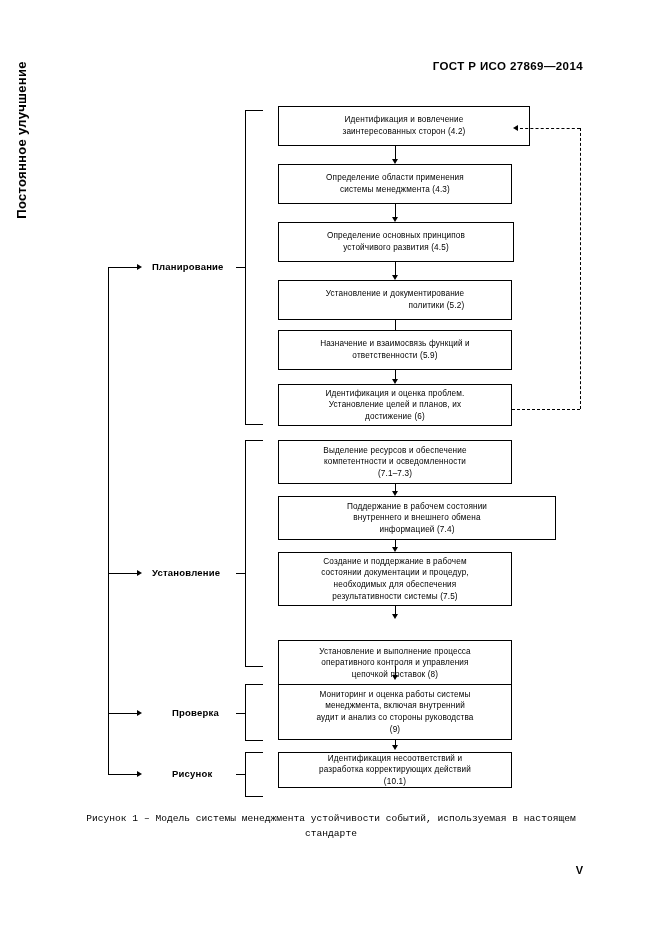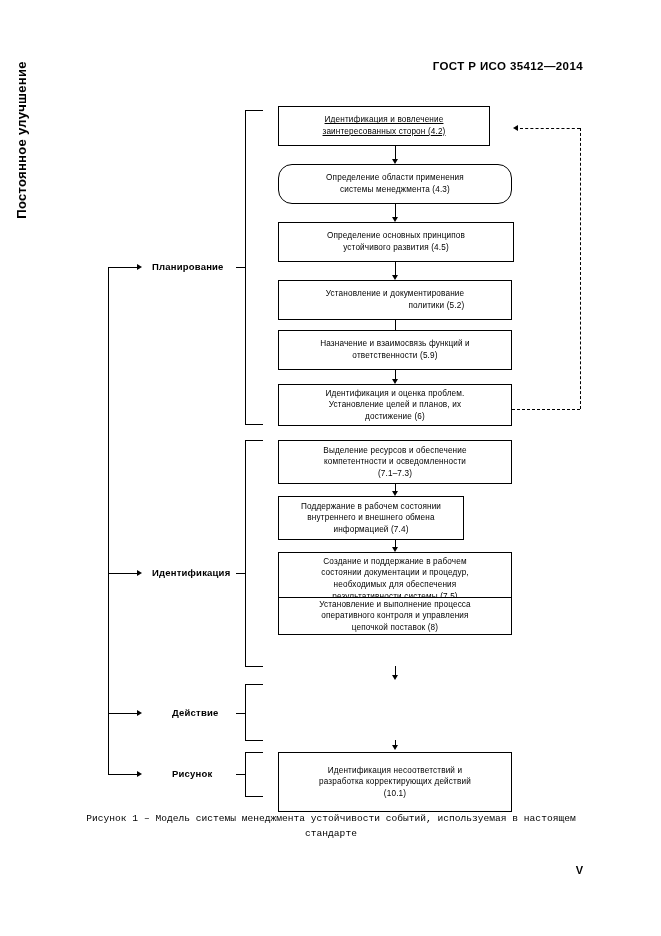--- a/index.html
+++ b/index.html
@@ -132,43 +132,43 @@
     position: absolute;
     right: 78px;
     top: 864px;
     font-size: 11px;
     font-weight: bold;
   }
 </style>
 </head>
 <body>
 
-<div class="page-header">ГОСТ Р ИСО 35412—2014</div>
+<div class="page-header">ГОСТ Р ИСО 27869—2014</div>
 
 <div class="vertical-title">Постоянное улучшение</div>
 
 <div class="diagram">
 
   <div class="line vline" style="left:108px; top:267px; height:507px;"></div>
 
   <div class="line hline" style="left:108px; top:267px; width:30px;"></div>
   <div class="arrow-right" style="left:137px; top:263.5px;"></div>
 
   <div class="line hline" style="left:108px; top:573px; width:30px;"></div>
   <div class="arrow-right" style="left:137px; top:569.5px;"></div>
 
   <div class="line hline" style="left:108px; top:713px; width:30px;"></div>
   <div class="arrow-right" style="left:137px; top:709.5px;"></div>
 
   <div class="line hline" style="left:108px; top:774px; width:30px;"></div>
   <div class="arrow-right" style="left:137px; top:770.5px;"></div>
 
   <div class="phase-label" style="left:152px; top:261px;">Планирование</div>
-  <div class="phase-label" style="left:152px; top:567px;">Идентификация</div>
-  <div class="phase-label" style="left:172px; top:707px;">Действие</div>
+  <div class="phase-label" style="left:152px; top:567px;">Установление</div>
+  <div class="phase-label" style="left:172px; top:707px;">Проверка</div>
   <div class="phase-label" style="left:172px; top:768px;">Рисунок</div>
 
   <div class="line vline" style="left:245px; top:110px; height:314px;"></div>
   <div class="line hline" style="left:245px; top:110px; width:18px;"></div>
   <div class="line hline" style="left:245px; top:424px; width:18px;"></div>
   <div class="line hline" style="left:236px; top:267px; width:10px;"></div>
 
   <div class="line vline" style="left:245px; top:440px; height:226px;"></div>
   <div class="line hline" style="left:245px; top:440px; width:18px;"></div>
   <div class="line hline" style="left:245px; top:666px; width:18px;"></div>
@@ -177,26 +177,26 @@
   <div class="line vline" style="left:245px; top:684px; height:56px;"></div>
   <div class="line hline" style="left:245px; top:684px; width:18px;"></div>
   <div class="line hline" style="left:245px; top:740px; width:18px;"></div>
   <div class="line hline" style="left:236px; top:713px; width:10px;"></div>
 
   <div class="line vline" style="left:245px; top:752px; height:44px;"></div>
   <div class="line hline" style="left:245px; top:752px; width:18px;"></div>
   <div class="line hline" style="left:245px; top:796px; width:18px;"></div>
   <div class="line hline" style="left:236px; top:774px; width:10px;"></div>
 
-  <div class="box" style="left:278px; top:106px; width:212px; height:40px;text-decoration:underline;">Идентификация и вовлечение
+  <div class="box" style="left:278px; top:106px; width:252px; height:40px;">Идентификация и вовлечение
 заинтересованных сторон (4.2)</div>
   <div class="line vline" style="left:395px; top:146px; height:14px;"></div>
   <div class="arrow-down" style="left:391.5px; top:159px;"></div>
 
-  <div class="box" style="left:278px; top:164px; width:234px; height:40px;border-radius:14px;">Определение области применения
+  <div class="box" style="left:278px; top:164px; width:234px; height:40px;">Определение области применения
 системы менеджмента (4.3)</div>
   <div class="line vline" style="left:395px; top:204px; height:14px;"></div>
   <div class="arrow-down" style="left:391.5px; top:217px;"></div>
 
   <div class="box" style="left:278px; top:222px; width:236px; height:40px;">Определение основных принципов
 устойчивого развития (4.5)</div>
   <div class="line vline" style="left:395px; top:262px; height:14px;"></div>
   <div class="arrow-down" style="left:391.5px; top:275px;"></div>
 
   <div class="box" style="left:278px; top:280px; width:234px; height:40px;text-align:right;">Установление и документирование
@@ -217,43 +217,47 @@
   <div class="dashed-v" style="left:580px; top:128px; height:281px;"></div>
   <div class="dashed-h" style="left:520px; top:128px; width:60px;"></div>
   <div class="arrow-left" style="left:513px; top:124.5px;"></div>
 
   <div class="box" style="left:278px; top:440px; width:234px; height:44px;">Выделение ресурсов и обеспечение
 компетентности и осведомленности
 (7.1–7.3)</div>
   <div class="line vline" style="left:395px; top:484px; height:9px;"></div>
   <div class="arrow-down" style="left:391.5px; top:491px;"></div>
 
-  <div class="box" style="left:278px; top:496px; width:186px; height:44px;">Поддержание в рабочем состоянии
+  <div class="box" style="left:278px; top:496px; width:278px; height:44px;">Поддержание в рабочем состоянии
 внутреннего и внешнего обмена
 информацией (7.4)</div>
   <div class="line vline" style="left:395px; top:540px; height:9px;"></div>
   <div class="arrow-down" style="left:391.5px; top:547px;"></div>
 
   <div class="box" style="left:278px; top:552px; width:234px; height:54px;">Создание и поддержание в рабочем
 состоянии документации и процедур,
 необходимых для обеспечения
 результативности системы (7.5)</div>
   <div class="line vline" style="left:395px; top:606px; height:10px;"></div>
   <div class="arrow-down" style="left:391.5px; top:614px;"></div>
 
-  <div class="box" style="left:278px; top:597px; width:234px; height:38px;text-align:center;">Установление и выполнение процесса
+  <div class="box" style="left:278px; top:640px; width:234px; height:46px;text-align:center;">Установление и выполнение процесса
 оперативного контроля и управления
 цепочкой поставок (8)</div>
   <div class="line vline" style="left:395px; top:666px; height:11px;"></div>
   <div class="arrow-down" style="left:391.5px; top:675px;"></div>
 
+  <div class="box" style="left:278px; top:684px; width:234px; height:56px;">Мониторинг и оценка работы системы
+менеджмента, включая внутренний
+аудит и анализ со стороны руководства
+(9)</div>
   <div class="line vline" style="left:395px; top:740px; height:7px;"></div>
   <div class="arrow-down" style="left:391.5px; top:745px;"></div>
 
-  <div class="box" style="left:278px; top:752px; width:234px; height:60px;">Идентификация несоответствий и
+  <div class="box" style="left:278px; top:752px; width:234px; height:36px;">Идентификация несоответствий и
 разработка корректирующих действий
 (10.1)</div>
 
 </div>
 
 <div class="caption">Рисунок 1 – Модель системы менеджмента устойчивости событий, используемая в настоящем стандарте</div>
 
 <div class="page-number">V</div>
 
 </body></html>

